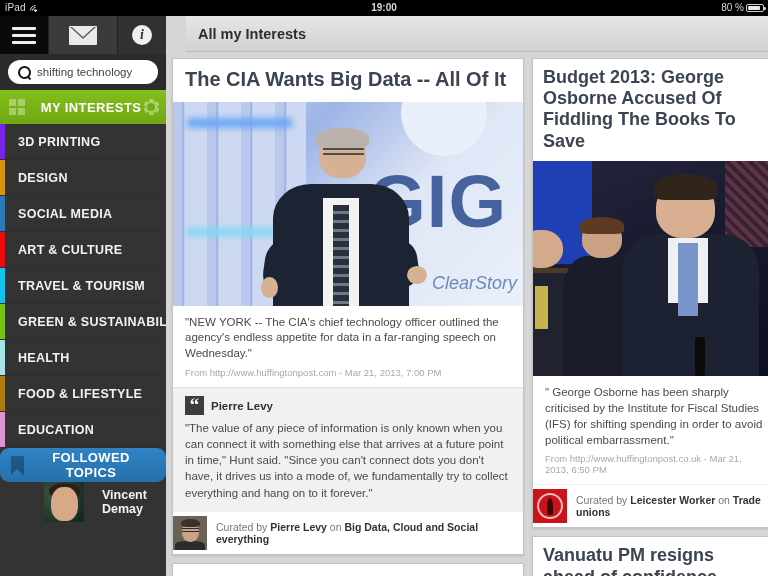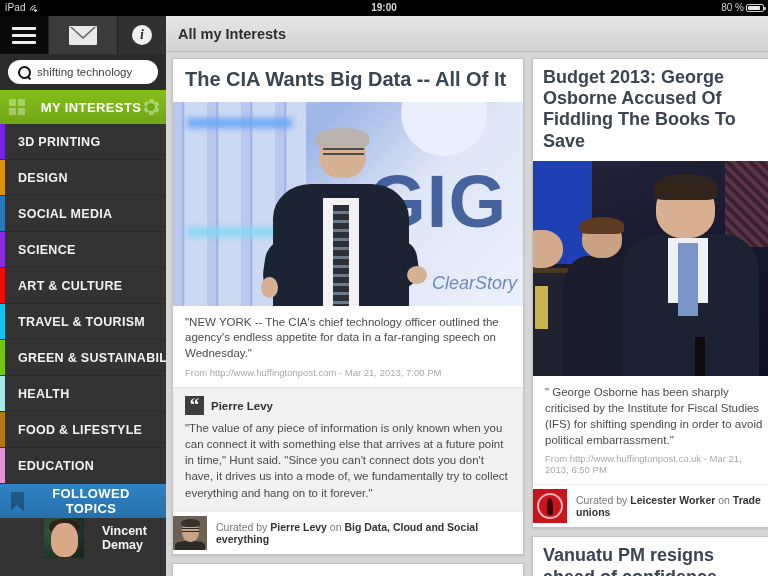--- a/index.html
+++ b/index.html
@@ -60,21 +60,21 @@
 
   .search-wrap { height: 36px; background: #2b2b2b; display: flex; align-items: center; padding: 0 8px; }
   .search-pill { flex: 1; height: 24px; background: #fff; border-radius: 12px; display: flex; align-items: center; padding: 0 8px; }
   .mag { width: 13px; height: 13px; position: relative; flex: none; margin-right: 6px; margin-left:2px;}
   .mag::before { content:''; position:absolute; left:0; top:0; width: 9px; height: 9px; border: 2.3px solid #111; border-radius: 50%;}
   .mag::after { content:''; position:absolute; left:9px; top:9px; width: 5px; height: 2.4px; background:#111; transform: rotate(45deg); transform-origin: left center; border-radius:1px;}
   .search-text { font-size: 11.5px; color: #444; white-space: nowrap; overflow: hidden; }
 
   .section-head { height: 34px; display: flex; align-items: center; position: relative; }
   .sh-interests { background: #7cb518; background: linear-gradient(#83bf1a,#6fa715); }
-  .sh-followed { background: #2a7ab9; background: linear-gradient(#2f83c4,#2670ac); }
+  .sh-followed { background: #2a7ab9; background: linear-gradient(#2f83c4,#2670ac); border-radius: 9px; }
   .sh-label { color: #fff; font-weight: bold; font-size: 13px; letter-spacing: .4px; flex: 1; text-align:center; padding-right: 18px;}
   .sh-icon-left { width: 34px; display: flex; align-items: center; justify-content: center; }
   .grid-icon { width: 16px; height: 16px; display: grid; grid-template-columns: 1fr 1fr; grid-template-rows: 1fr 1fr; gap: 2px; }
   .grid-icon i { background: rgba(255,255,255,.35); display:block; }
   .bookmark-icon { width: 13px; height: 19px; background: rgba(0,0,0,.28); position: relative; }
   .bookmark-icon::after { content:''; position:absolute; bottom:0; left:0; border-left: 6.5px solid transparent; border-right: 6.5px solid transparent; border-bottom: 6px solid #2a7ab9;}
   .gear { position:absolute; right: 8px; top: 50%; transform: translateY(-50%); width: 14px; height: 14px; }
   .gear i { position:absolute; left: 4.5px; top: -1px; width: 5px; height: 16px; background: rgba(255,255,255,.38); border-radius: 1.5px;}
   .gear i:nth-child(2){ transform: rotate(60deg); }
   .gear i:nth-child(3){ transform: rotate(120deg); }
@@ -85,21 +85,21 @@
   .cat-label { color: #f2f2f2; font-weight: bold; font-size: 12.5px; letter-spacing: .3px; padding-left: 18px; white-space: nowrap;}
 
   .followed-user { height: 40px; display: flex; align-items: center; background:#333;margin-left:44px; }
   .avatar-sq { width: 40px; height: 40px; flex: none; overflow: hidden; position: relative; background:#1c3a28; }
   .avatar-sq .face { position:absolute; left: 7px; top: 5px; width: 27px; height: 34px; border-radius: 45% 45% 42% 42%; background: #d8a887; }
   .avatar-sq .hair { position:absolute; left: 5px; top: 1px; width: 31px; height: 15px; border-radius: 50% 50% 40% 40%; background: #2d2018;}
   .avatar-sq .bg1 { position:absolute; inset:0; background: radial-gradient(circle at 20% 30%, #35543e, #14241a); }
   .fu-name { color: #f2f2f2; font-weight: bold; font-size: 12.5px; padding-left: 18px; }
 
   
-  .main { position: absolute; left: 166px; top: 16px; width: 602px; height: 560px; background: #d6d6d6; overflow: hidden; }
+  .main { position: absolute; left: 166px; top: 16px; width: 602px; height: 560px; background: #d6d6d6; overflow: hidden; padding-left: 20px; }
   .main-header { height: 36px; background: linear-gradient(#e6e6e6,#d2d2d2); border-bottom: 1px solid #b9b9b9; display:flex; align-items:center; padding-left: 12px;}
   .main-title { font-size: 14.5px; font-weight: bold; color: #2d2d2d; }
 
   .columns { position: absolute; top: 36px; left: 0; right: 0; bottom: 0; display: flex; gap: 8px; padding: 6px; }
   .col { width: 352px; flex: none; display: flex; flex-direction: column; gap: 8px;}
   .col.c2 { width: 248px; }
 
   .card { background: #fff; border: 1px solid #c4c4c4; box-shadow: 0 1px 2px rgba(0,0,0,.12); overflow: hidden; flex: none;}
   .card-title { font-size: 20px; font-weight: bold; color: #3a4452; line-height: 1.18; padding: 9px 12px 10px; }
   .card.c2 .card-title { font-size: 18px; padding: 8px 10px 9px; }
@@ -242,24 +242,20 @@
         <span class="cat-bar" style="background: rgb(123, 34, 232);"></span>
         <span class="cat-label">3D PRINTING</span>
       </div>
       <div class="cat">
         <span class="cat-bar" style="background: rgb(217, 147, 13);"></span>
         <span class="cat-label">DESIGN</span>
       </div>
       <div class="cat">
         <span class="cat-bar" style="background: rgb(42, 122, 185);"></span>
         <span class="cat-label">SOCIAL MEDIA</span>
-      </div>
-      <div class="cat">
-        <span class="cat-bar" style="background: rgb(138, 43, 226);"></span>
-        <span class="cat-label">SCIENCE</span>
       </div>
       <div class="cat">
         <span class="cat-bar" style="background: rgb(239, 10, 10);"></span>
         <span class="cat-label">ART &amp; CULTURE</span>
       </div>
       <div class="cat">
         <span class="cat-bar" style="background: rgb(18, 194, 239);"></span>
         <span class="cat-label">TRAVEL &amp; TOURISM</span>
       </div>
       <div class="cat">

